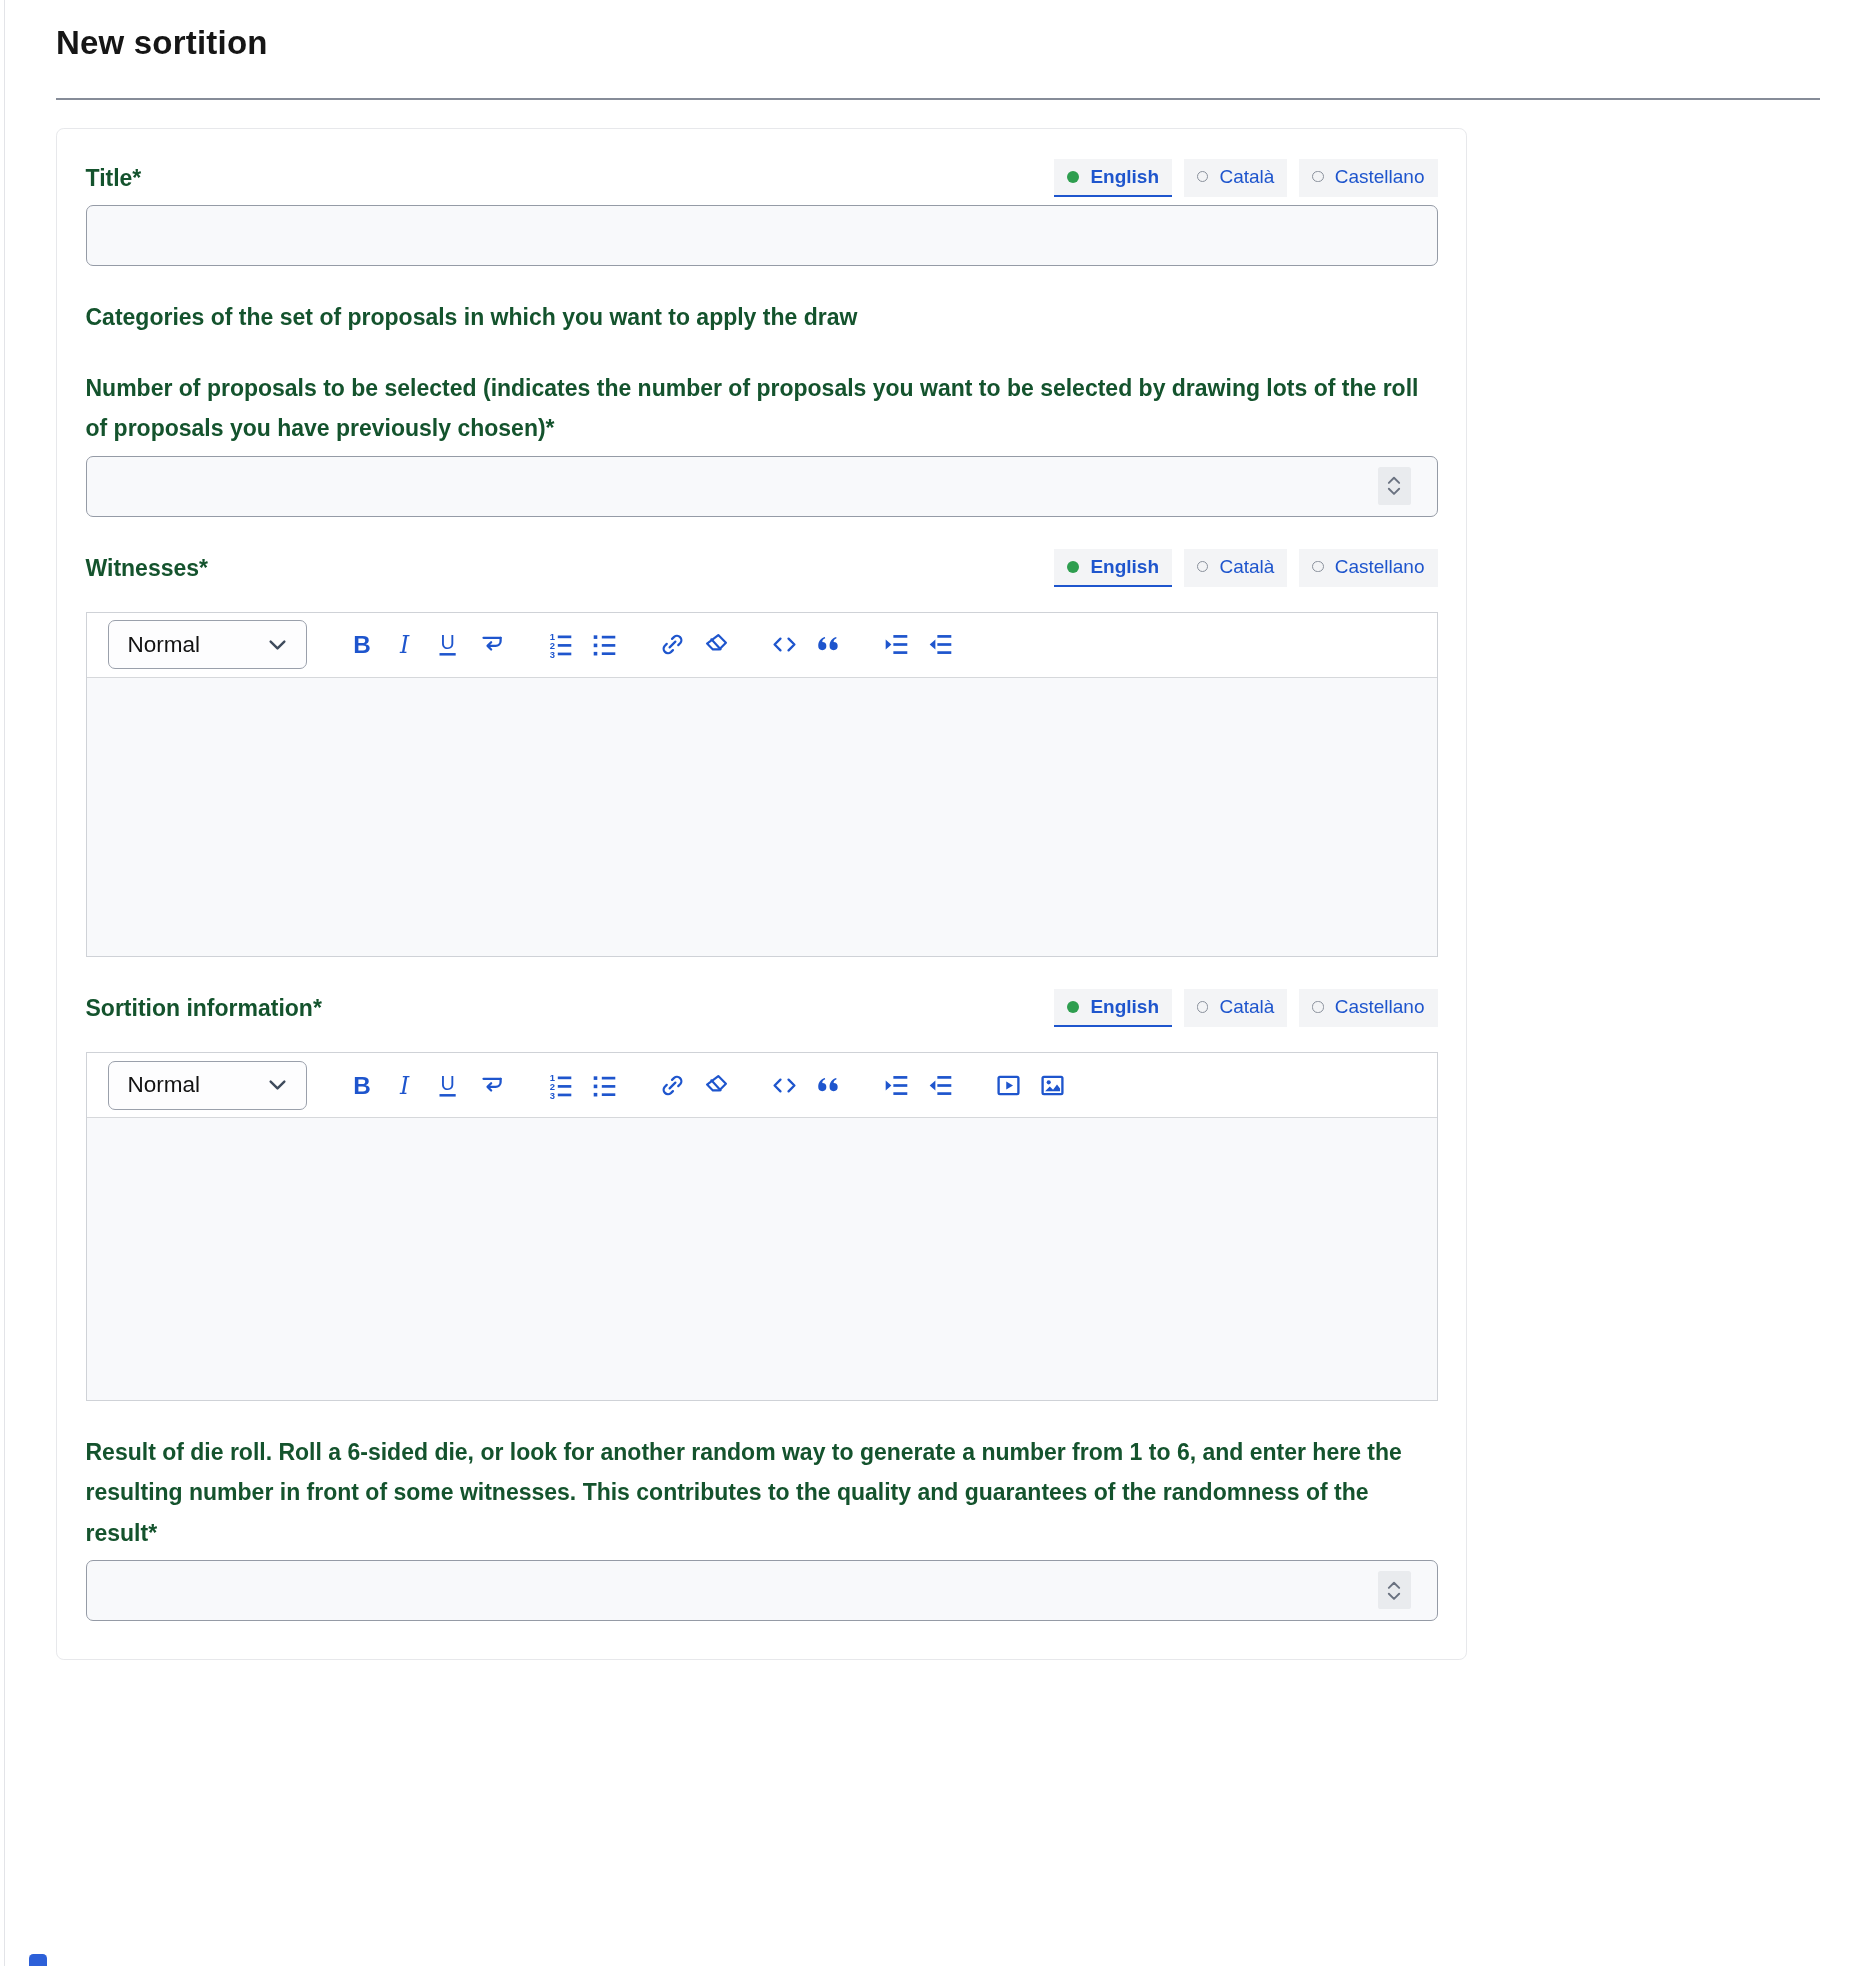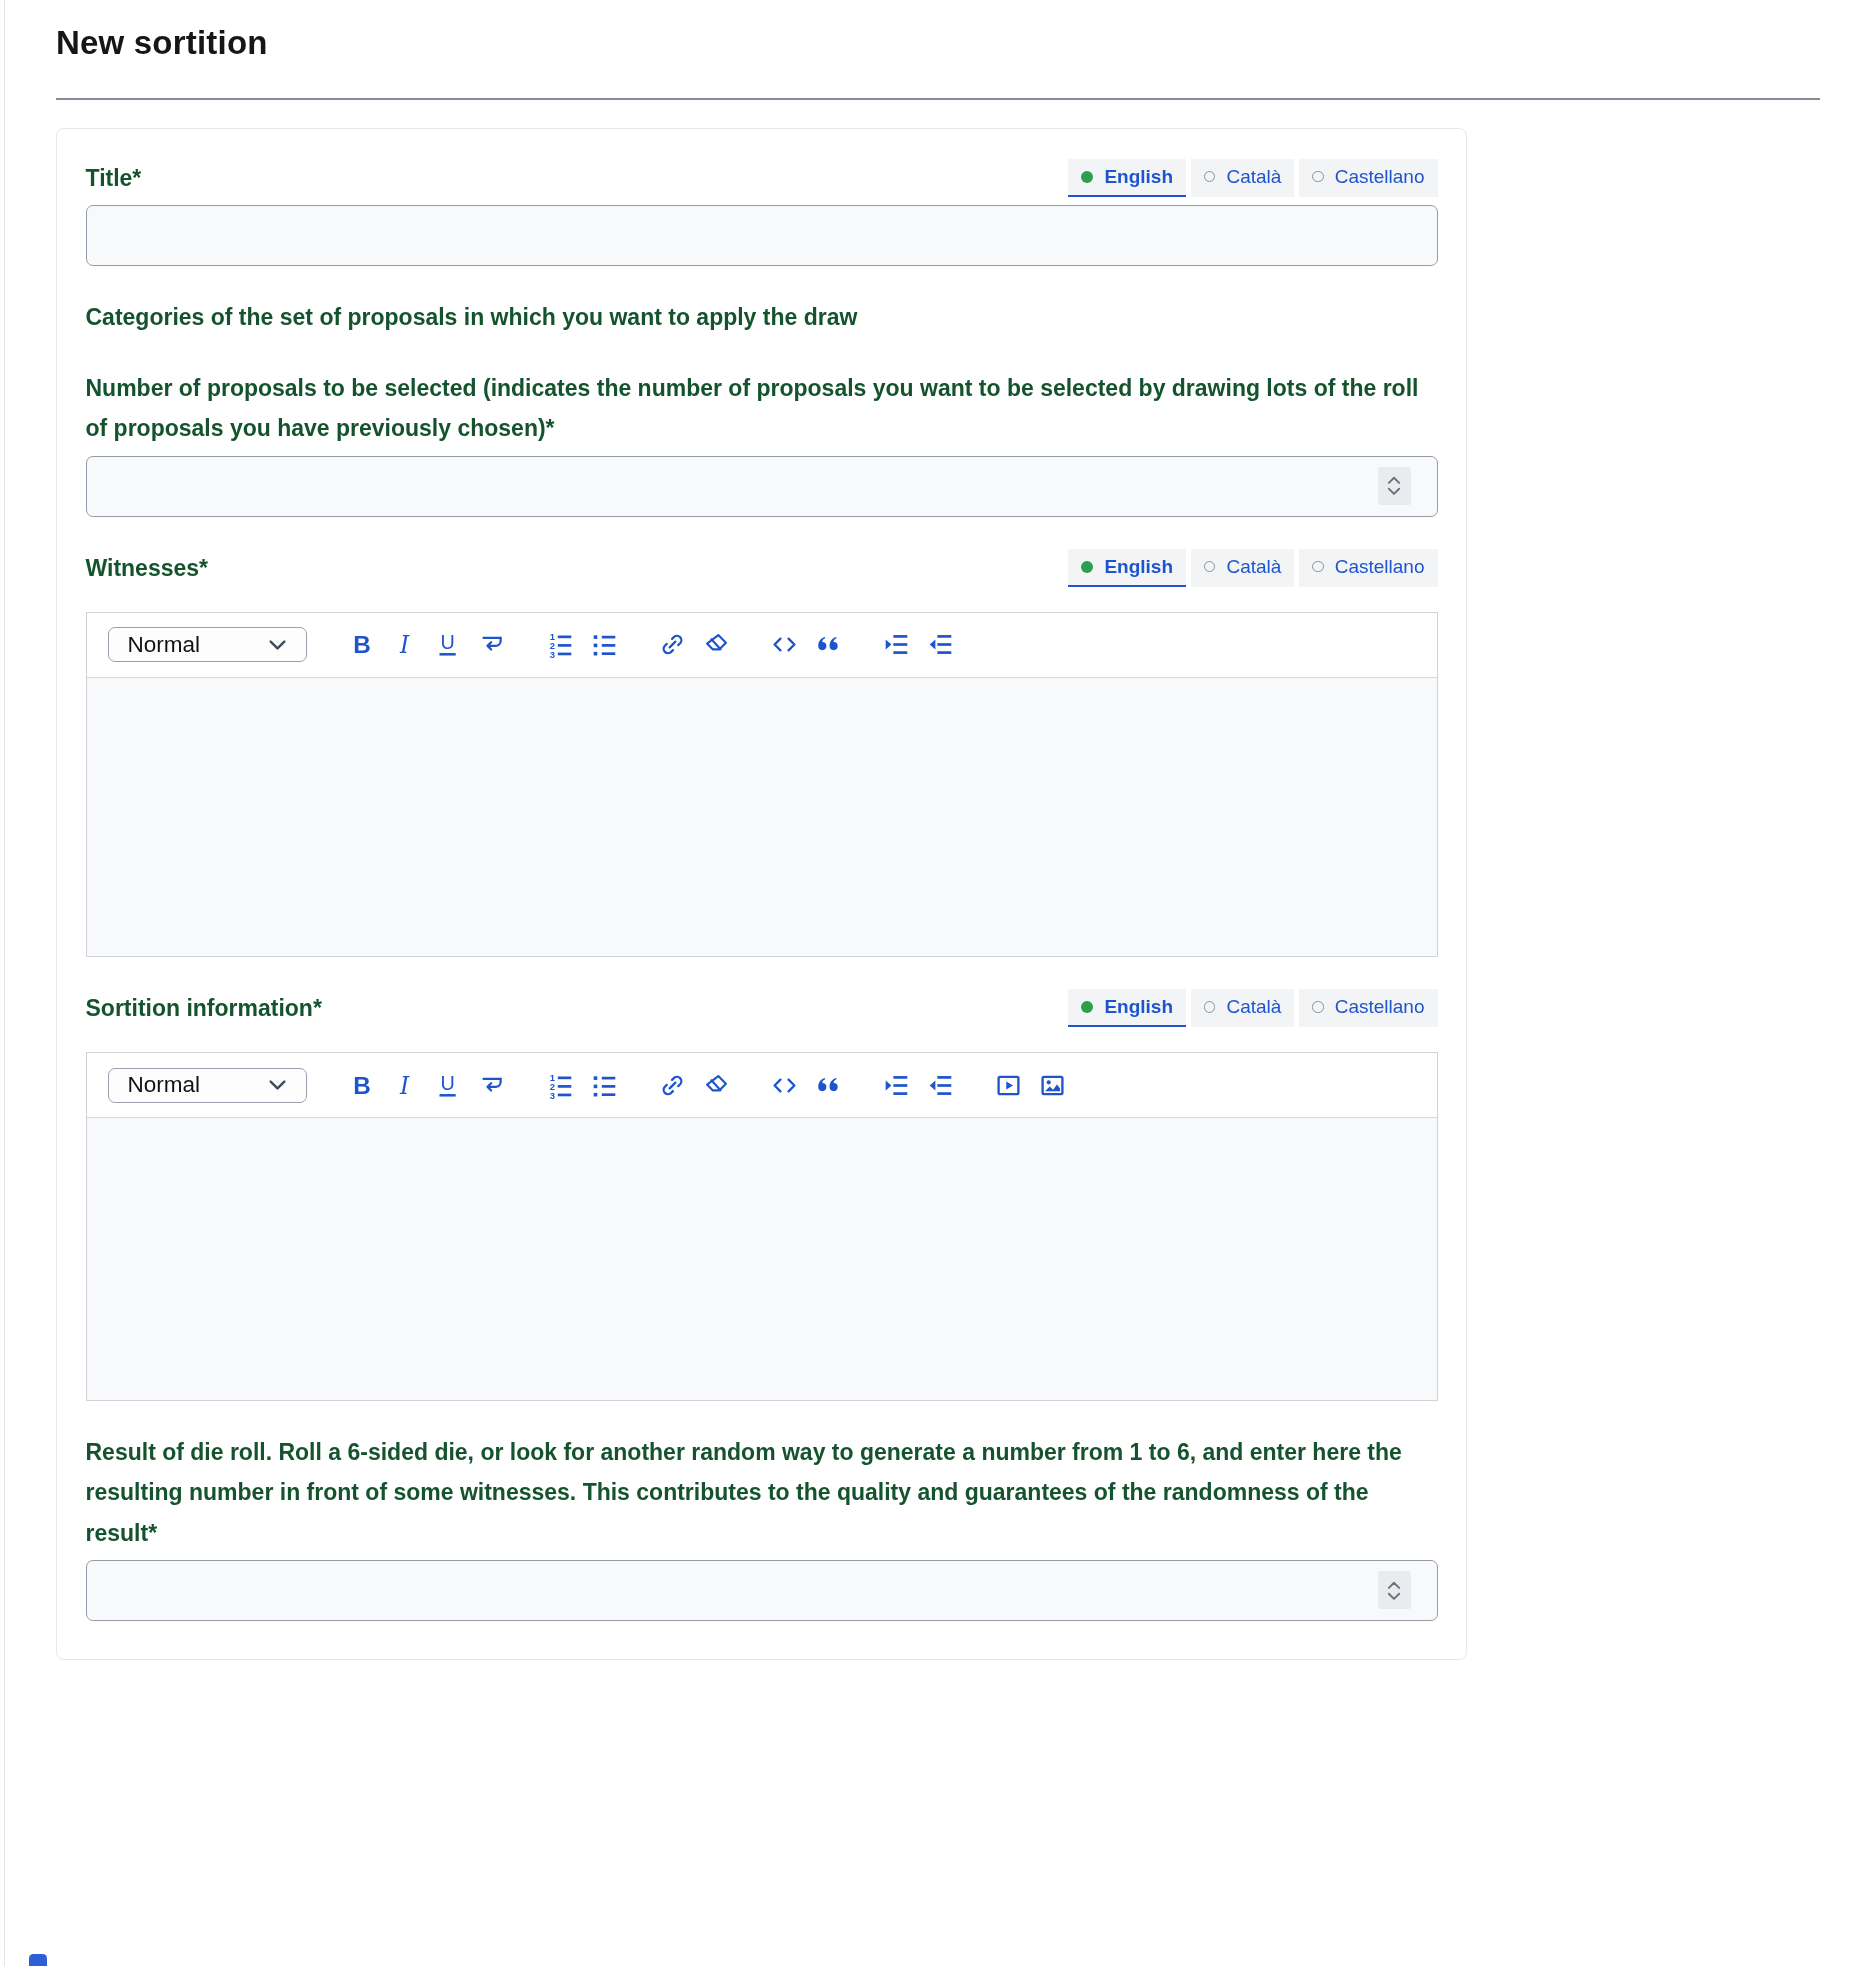--- a/index.html
+++ b/index.html
@@ -10,21 +10,21 @@
   h1.page-title{margin:0;padding-top:24px;font-size:33px;font-weight:700;color:#161616;letter-spacing:0.2px;}
   .top-divider{border:none;height:1.7px;background:#868c98;margin:36px 0 0;}
   .card{margin-top:28px;width:1411px;box-sizing:border-box;background:#fff;
         border:0.9px solid #e7e8eb;border-radius:7.8px;padding:29px 28.5px 38px;}
   .field{margin-top:31px;}
   .field:first-child{margin-top:0;}
   .field-head{display:flex;justify-content:space-between;align-items:center;margin-bottom:7px;}
   .label{font-size:23px;font-weight:700;color:#14532d;line-height:1.75;}
   .label.multi{margin-bottom:7px;}
   
-  .lang-tabs{display:flex;gap:5px;align-items:flex-end;}
+  .lang-tabs{display:flex;gap:12px;align-items:flex-end;}
   .lang-tab{display:flex;align-items:center;gap:11.2px;background:#f3f4f6;border:none;
             border-bottom:2.6px solid transparent;padding:7px 13px;font-family:inherit;
             font-size:19px;color:#1e55cd;cursor:pointer;}
   .lang-tab.active{font-weight:700;border-bottom-color:#1e55cd;}
   .dot{width:12px;height:12px;border-radius:50%;box-sizing:border-box;flex:0 0 auto;}
   .dot.filled{background:#2e9e4f;}
   .dot.ring{width:11.2px;height:11.2px;border:1.7px solid #8a919c;background:transparent;}
   
   .input{position:relative;height:61px;box-sizing:border-box;background:#f8f9fb;
          border:0.9px solid #959ba6;border-radius:7px;width:100%;}
@@ -32,21 +32,21 @@
   .select{display:flex;align-items:center;justify-content:space-between;padding:0 22.5px;
           font-family:inherit;font-size:21.6px;color:#1c2530;cursor:pointer;text-align:left;}
   .select .chev{display:flex;align-items:center;}
   .number-input{cursor:text;}
   .spinner{position:absolute;right:26px;top:50%;transform:translateY(-50%);
            width:33px;height:38px;background:#e9ebee;border-radius:2.6px;
            display:flex;flex-direction:column;align-items:center;justify-content:center;gap:2.6px;cursor:pointer;}
   
   .editor{margin-top:24px;border:0.9px solid #cfd2d7;background:#fff;}
   .editor-toolbar{height:64px;display:flex;align-items:center;padding:0 21px;background:#fff;}
-  .para-select{width:199px;height:35px;box-sizing:border-box;margin-right:35px;flex:0 0 auto;
+  .para-select{width:199px;height:49px;box-sizing:border-box;margin-right:35px;flex:0 0 auto;
                border:0.9px solid #9aa0ab;border-radius:7px;background:#fdfdfe;
                display:flex;align-items:center;justify-content:space-between;padding:0 19px;
                font-family:inherit;font-size:22.5px;color:#121212;cursor:pointer;}
   .toolbar-icons{display:flex;align-items:center;gap:6px;}
   .tb-btn{width:38px;height:38px;display:flex;align-items:center;justify-content:center;
           background:none;border:none;padding:0;cursor:pointer;}
   .tb-btn svg{width:27px;height:27px;display:block;}
   .tb-btn[data-name="toolbar-line-break-button"],
   .tb-btn[data-name="toolbar-bullet-list-button"],
   .tb-btn[data-name="toolbar-clear-format-button"],

